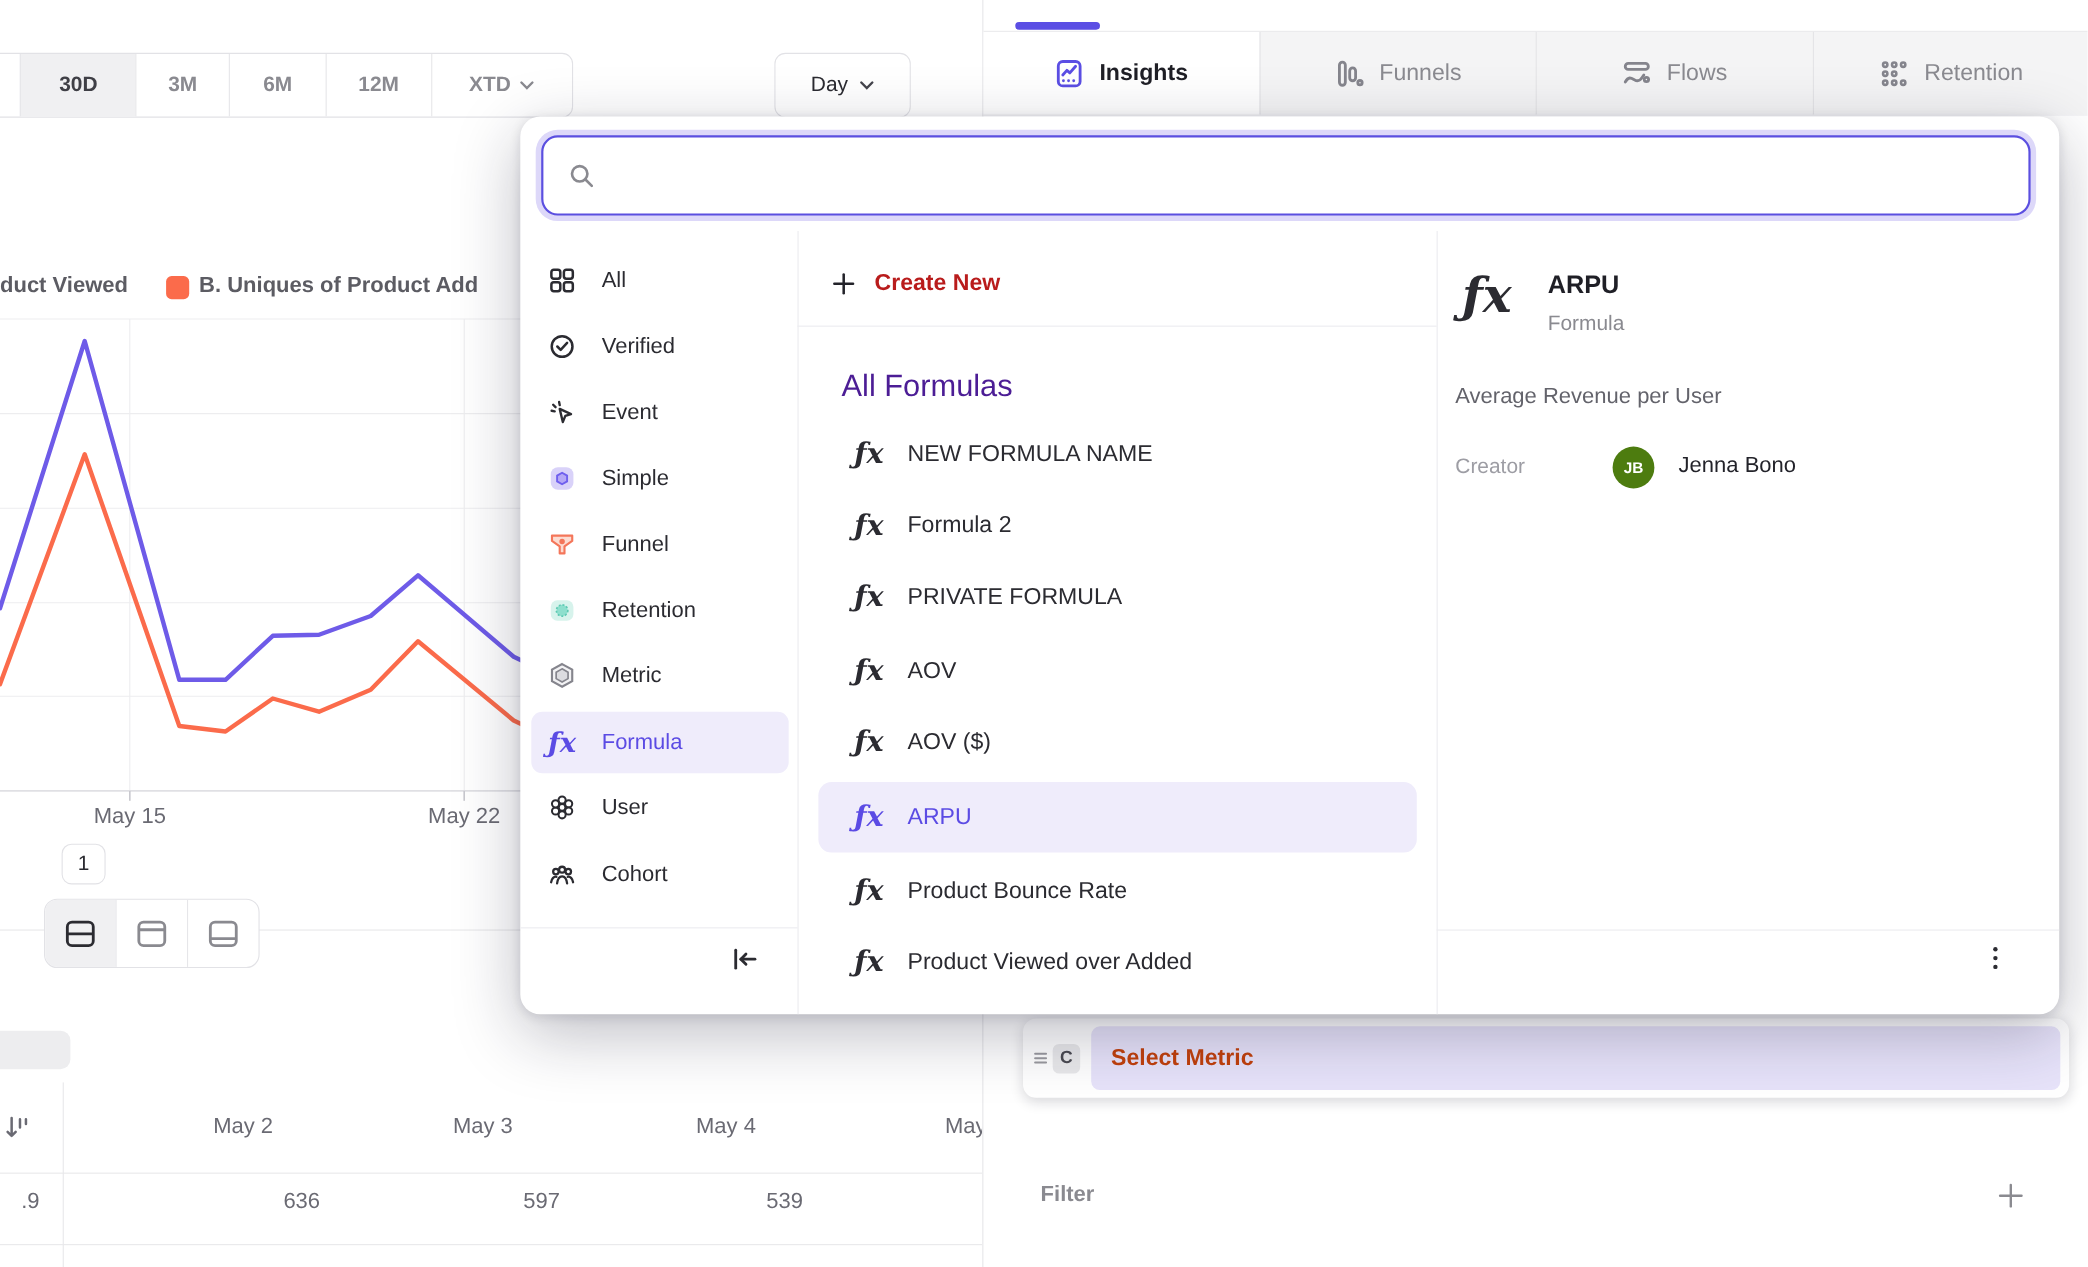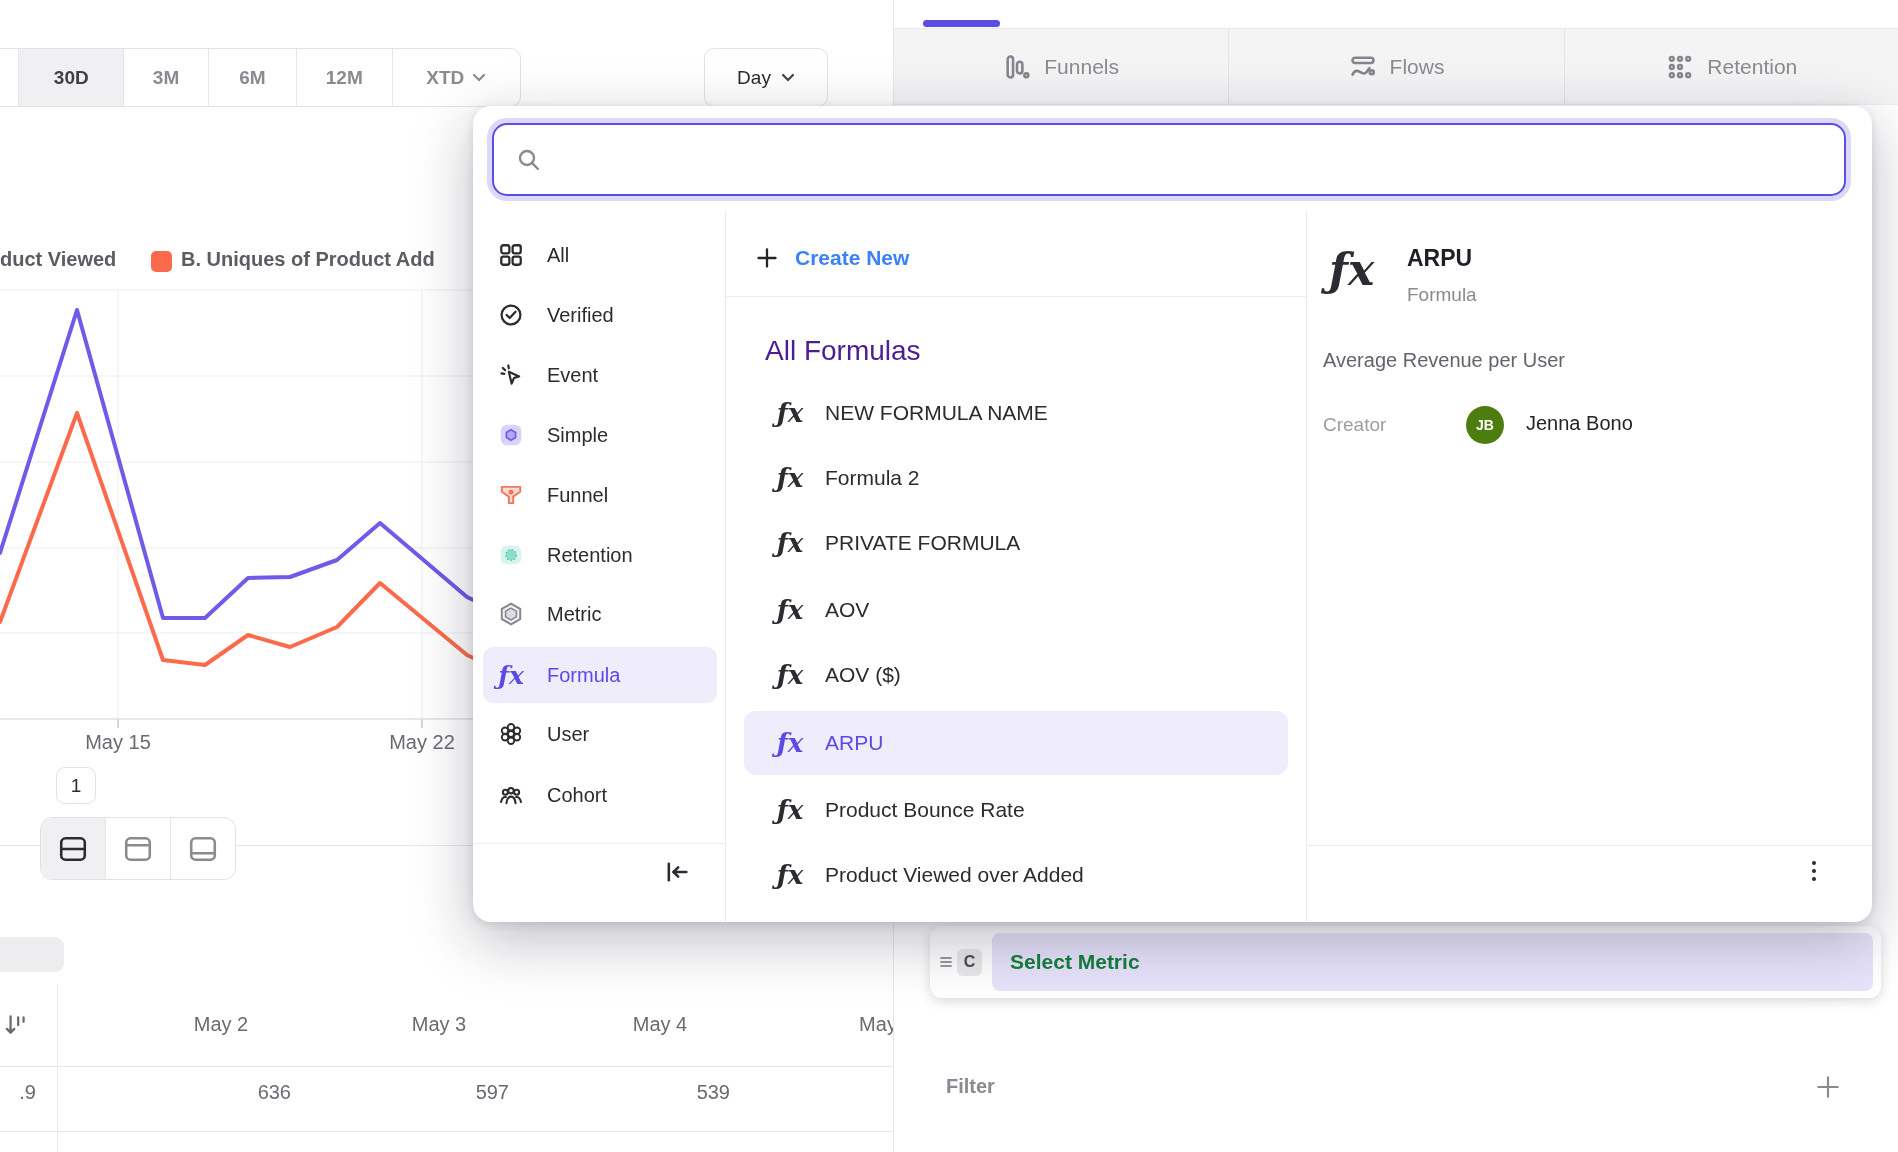--- a/index.html
+++ b/index.html
@@ -48,41 +48,41 @@
     font-weight:500;color:#8a8a90;background:#f4f4f5;border-left:1px solid #e3e3e6;cursor:pointer;}
   .tab:first-child{border-left:none;}
   .tab.active{background:#fff;color:#1f1f26;font-weight:600;}
 
   .metric-card{left:36px;top:926px;width:951px;height:72px;background:#fff;border-radius:12px;
     box-shadow:0 3px 12px rgba(20,20,40,0.16);display:flex;align-items:center;padding-left:8px;
     box-sizing:border-box;}
   .clause-badge{width:25px;height:27px;border-radius:6px;background:#e9e9eb;color:#4a4a52;
     font-size:16px;font-weight:700;display:flex;align-items:center;justify-content:center;margin-left:3px;}
   .metric-field{flex:1;height:58px;border-radius:8px;background:#e7e3fa;margin-left:10px;margin-right:8px;
-    display:flex;align-items:center;padding-left:18px;font-size:21px;font-weight:600;color:#15803d;cursor:pointer;}
+    display:flex;align-items:center;padding-left:18px;font-size:21px;font-weight:600;color:#c2410c;cursor:pointer;}
   .filter-label{left:52px;top:1075px;font-size:20px;font-weight:600;color:#8a8a90;}
 
   
   .modal{left:473px;top:106px;width:1399px;height:816px;background:#fff;border-radius:18px;
     box-shadow:0 18px 60px rgba(20,20,45,0.28),0 2px 10px rgba(20,20,45,0.12);z-index:10;}
   .search-box{left:19px;top:17px;width:1354px;height:73px;border:2px solid #5b4fe0;border-radius:15px;
     box-shadow:0 0 0 5px #ddd8f9;box-sizing:border-box;display:flex;align-items:center;padding-left:22px;background:#fff;}
   .search-placeholder{margin-left:17px;font-size:22px;color:#8a8a90;}
   .vline{width:1px;background:#ececef;}
 
   .cat-item{left:12px;width:230px;height:48px;display:flex;align-items:center;gap:23px;
     padding-left:13px;font-size:20px;font-weight:500;color:#2b2b31;cursor:pointer;box-sizing:border-box;}
   .cat-pill{left:10px;top:541px;width:234px;height:56px;border-radius:10px;background:#efecfb;}
   .cat-item.selected{color:#5b4be4;}
 
   .fx-glyph{font-family:"DejaVu Serif",serif;font-style:italic;font-weight:600;color:#2b2b31;}
   .fx-purple{color:#5b4be4;}
 
   .create-new{left:282px;top:132px;height:40px;display:flex;align-items:center;gap:16px;
-    font-size:21px;font-weight:600;color:#3b82f6;cursor:pointer;}
+    font-size:21px;font-weight:600;color:#b91c1c;cursor:pointer;}
   .section-title{left:292px;top:229px;font-size:28px;color:#4c1d95;}
   .formula-row{left:300px;width:500px;height:44px;display:flex;align-items:center;gap:18px;
     font-size:21px;font-weight:500;color:#2b2b31;cursor:pointer;}
   .formula-row .fx-glyph{font-size:26px;width:34px;text-align:center;}
   .formula-pill{left:271px;top:605px;width:544px;height:64px;border-radius:12px;background:#efecfb;}
   .formula-row.selected{color:#5b4be4;}
 
   .detail-title{left:934px;top:139px;font-size:23px;font-weight:700;color:#1f1f26;}
   .detail-type{left:934px;top:178px;font-size:19px;color:#8a8a90;}
   .detail-desc{left:850px;top:243px;font-size:20px;color:#63636b;}
@@ -188,20 +188,30 @@
     <div class="abs col-value" style="left:590px">539</div>
     <div class="abs col-value" style="left:808px">59</div>
     <div class="abs hline" style="left:0;top:1131px;width:893px"></div>
   </div>
 
   <div class="abs right-panel">
     <div class="abs tab-indicator"></div>
     <div class="abs hline" style="left:0;top:28px;width:1005px"></div>
 
     <div class="abs tabs-row">
+      <div class="tab active">
+        <svg width="28" height="28" viewBox="0 0 24 24">
+          <rect x="3.5" y="2.5" width="17" height="19" rx="3.5" fill="none" stroke="#5b4ee4" stroke-width="2.2"></rect>
+          <path d="M7 13l3.2-3.6 2.3 2 4.5-5.2" fill="none" stroke="#5b4ee4" stroke-width="2.2" stroke-linecap="round" stroke-linejoin="round"></path>
+          <circle cx="7.5" cy="17.5" r="1.1" fill="#5b4ee4"></circle>
+            <circle cx="11.5" cy="17.5" r="1.1" fill="#5b4ee4"></circle>
+            <circle cx="15.5" cy="17.5" r="1.1" fill="#5b4ee4"></circle>
+        </svg>
+        <span>Insights</span>
+      </div>
       <div class="tab">
         <svg width="28" height="28" viewBox="0 0 24 24">
           <g fill="none" stroke="#85858d" stroke-width="2.2">
             <rect x="4" y="3" width="4.6" height="18" rx="2.3"></rect>
               <rect x="12" y="7.5" width="4.6" height="10" rx="2.3"></rect>
               <circle cx="20" cy="19" r="1.7"></circle>
           </g>
         </svg>
         <span>Funnels</span>
       </div>

